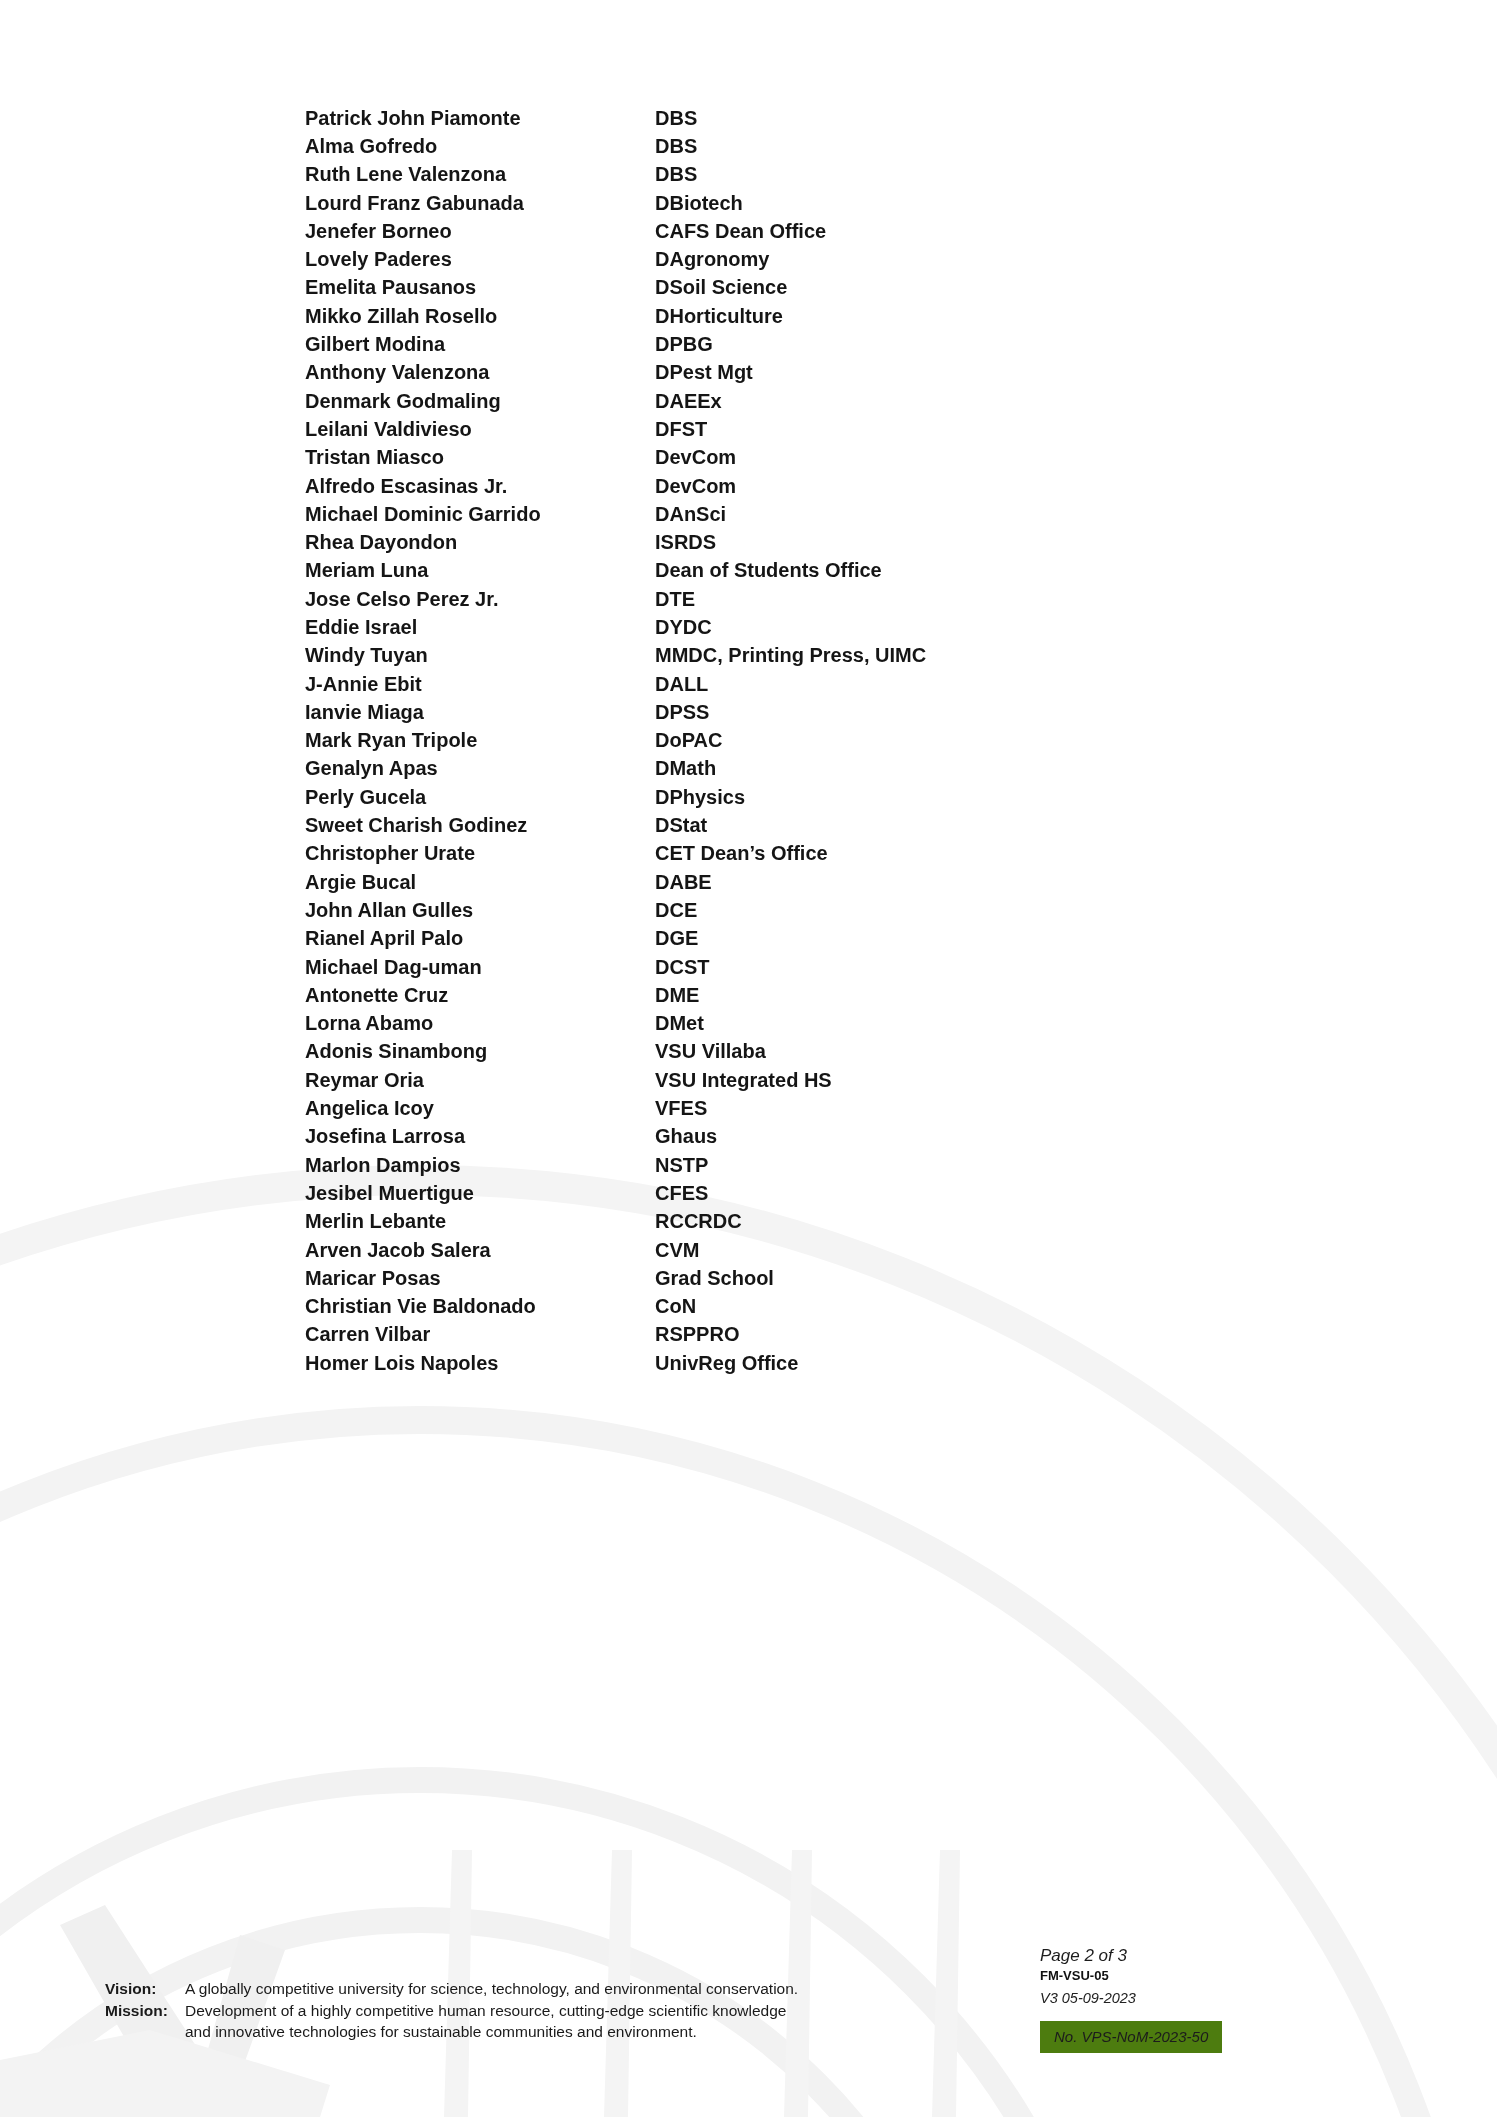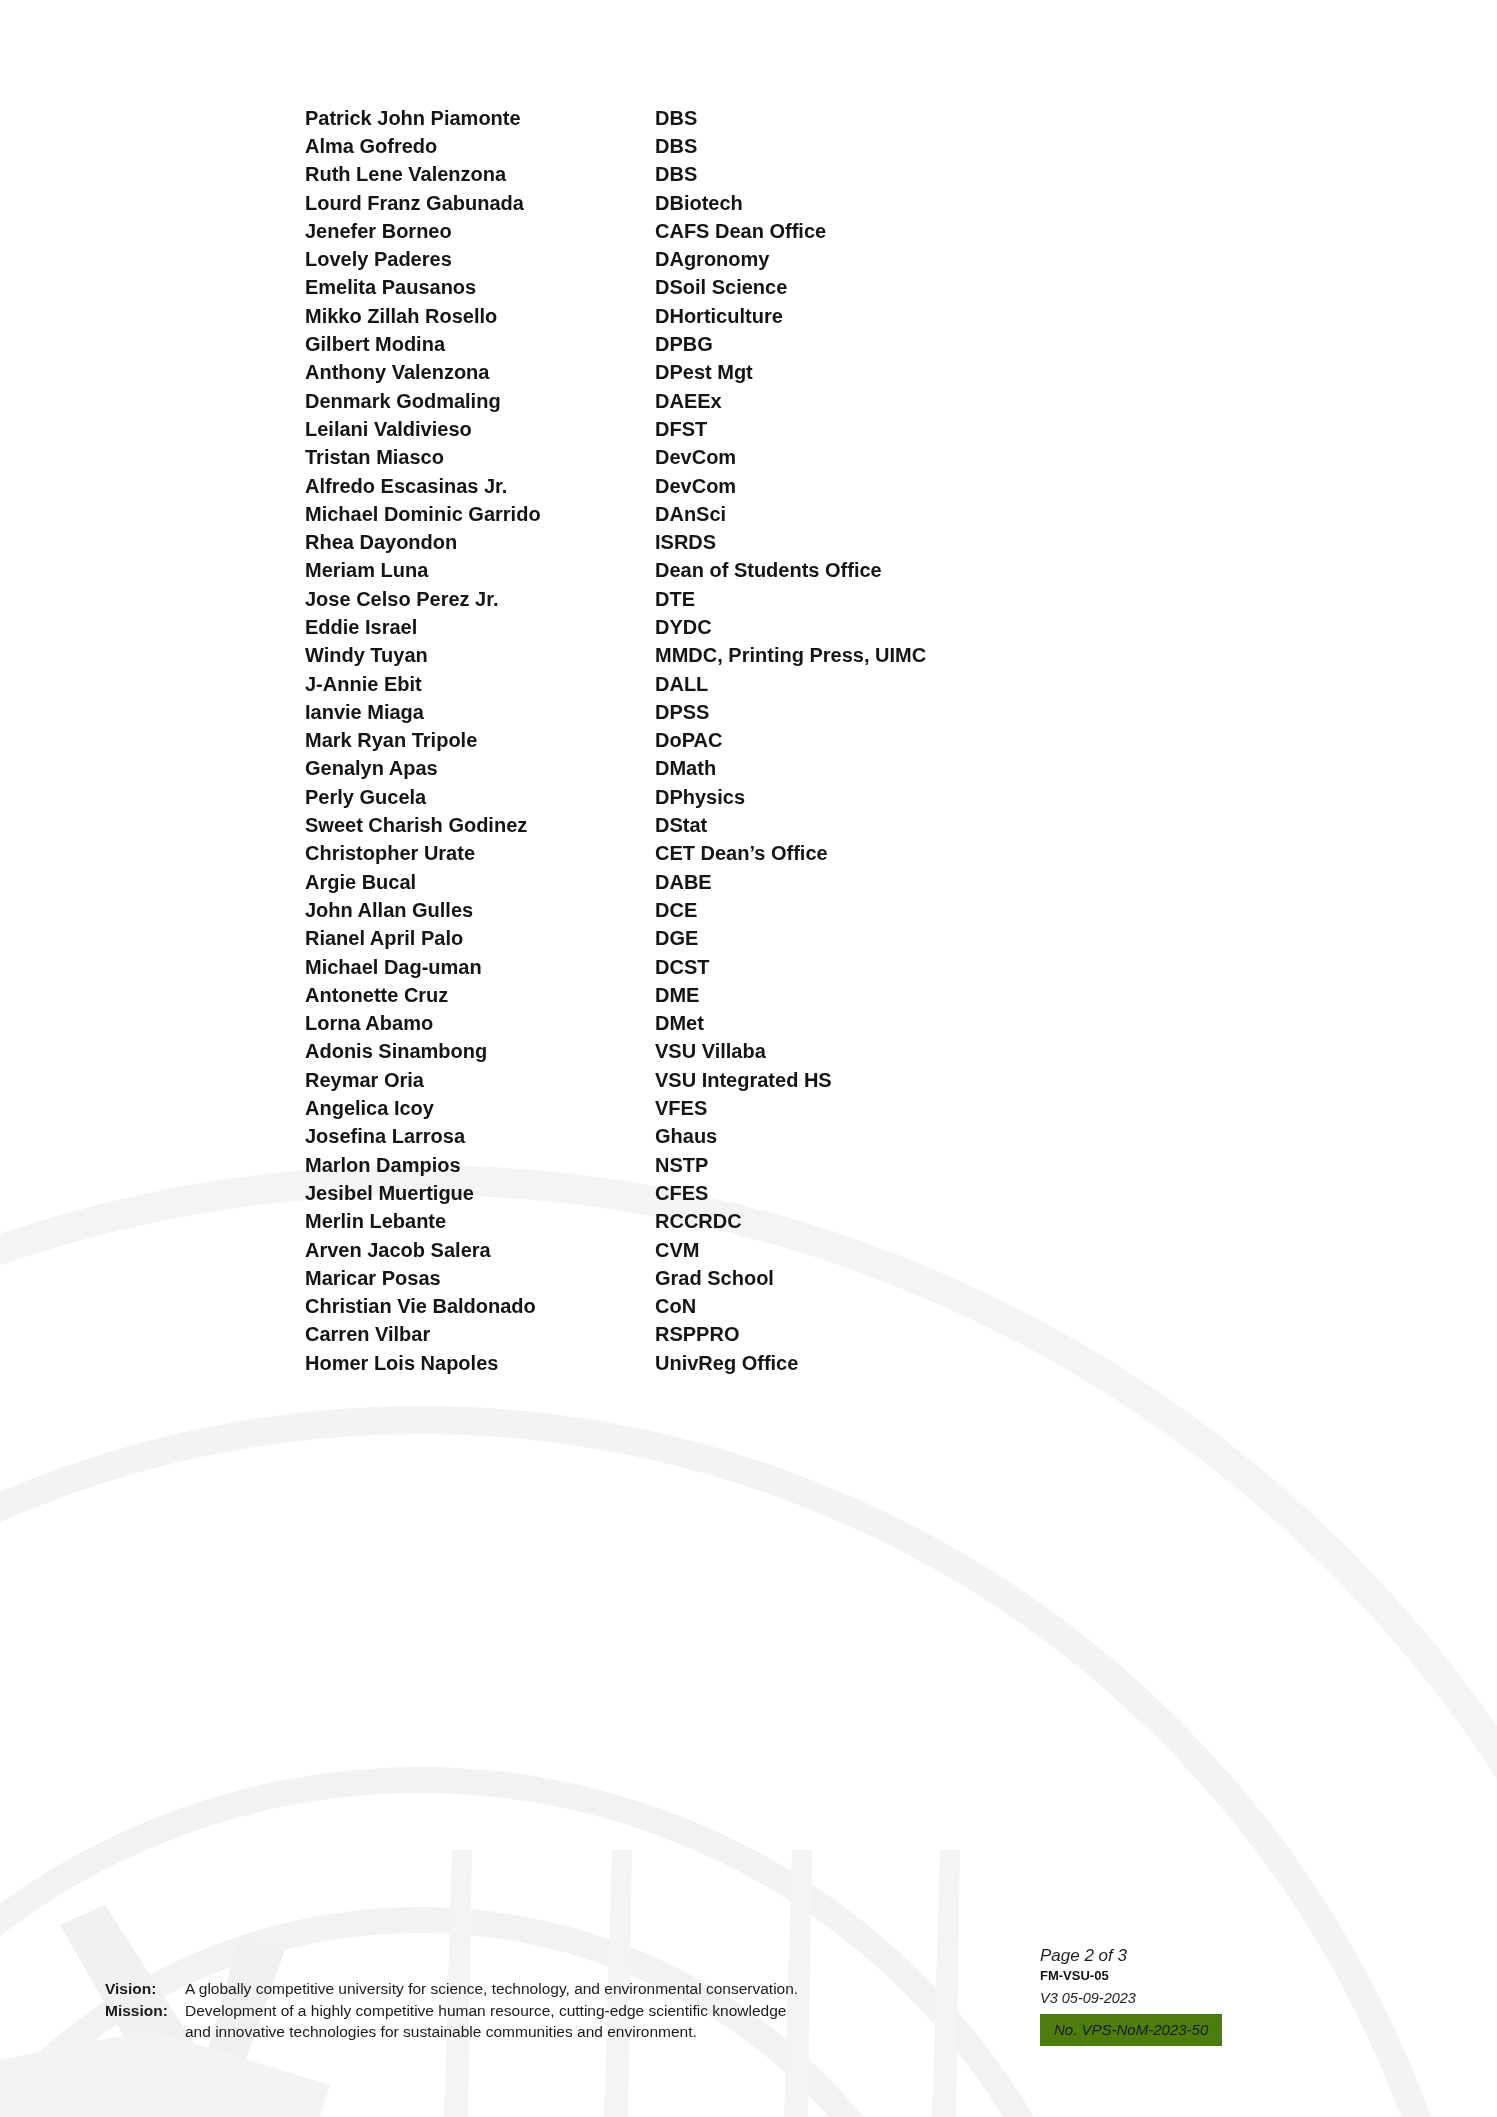--- a/index.html
+++ b/index.html
@@ -51,21 +51,21 @@
   .page-number{
     font-size:17px;font-style:italic;color:#1c1c1c;
     height:22px;
   }
   .form-code{
     font-size:13px;font-weight:700;color:#111;
     height:22px;
   }
   .form-version{
     font-size:14.5px;font-style:italic;color:#222;
-    height:20px;margin-bottom:4px;
+    height:20px;margin-bottom:11px;
   }
   .ref-box{
     display:inline-block;
     background:#4d7c0f;
     padding:7px 14px 8px 14px;
     font-size:15px;font-style:italic;color:#1c1c1c;
     white-space:nowrap;
   }
 </style>
 </head>

